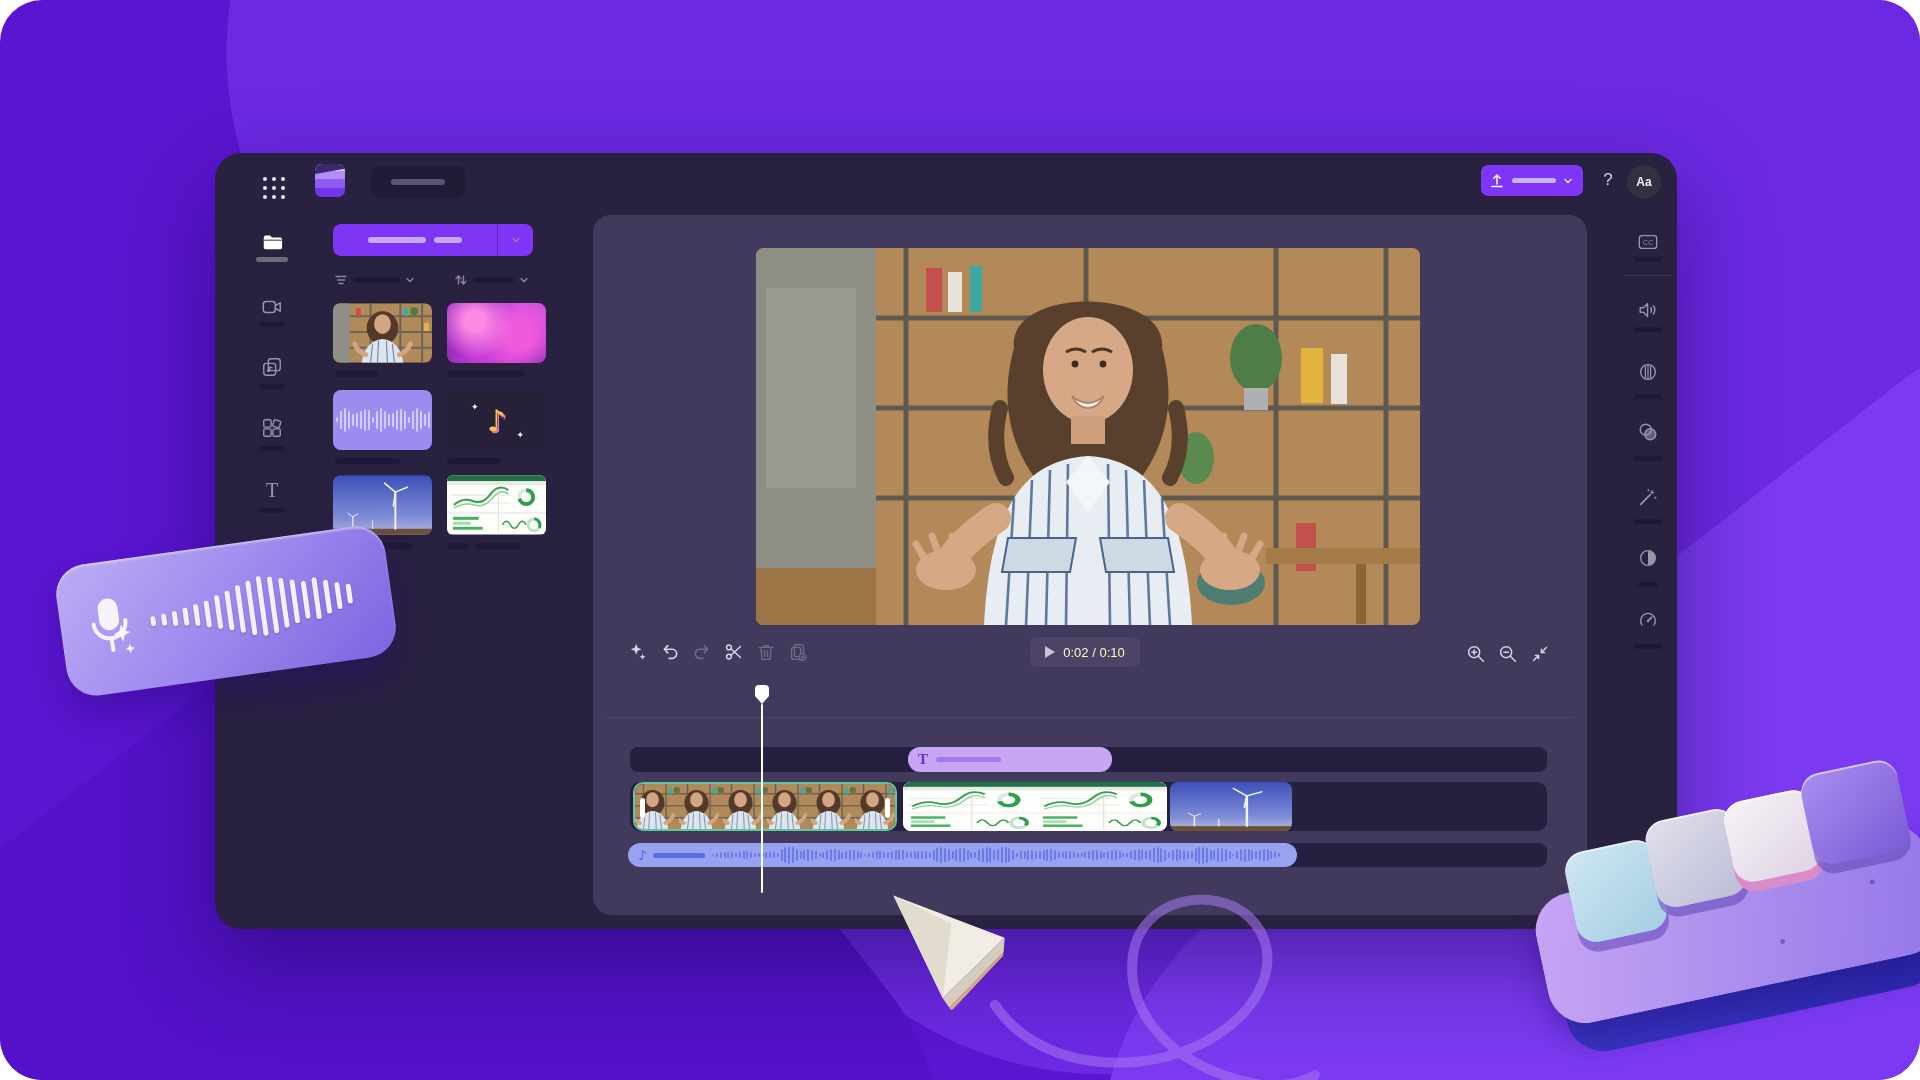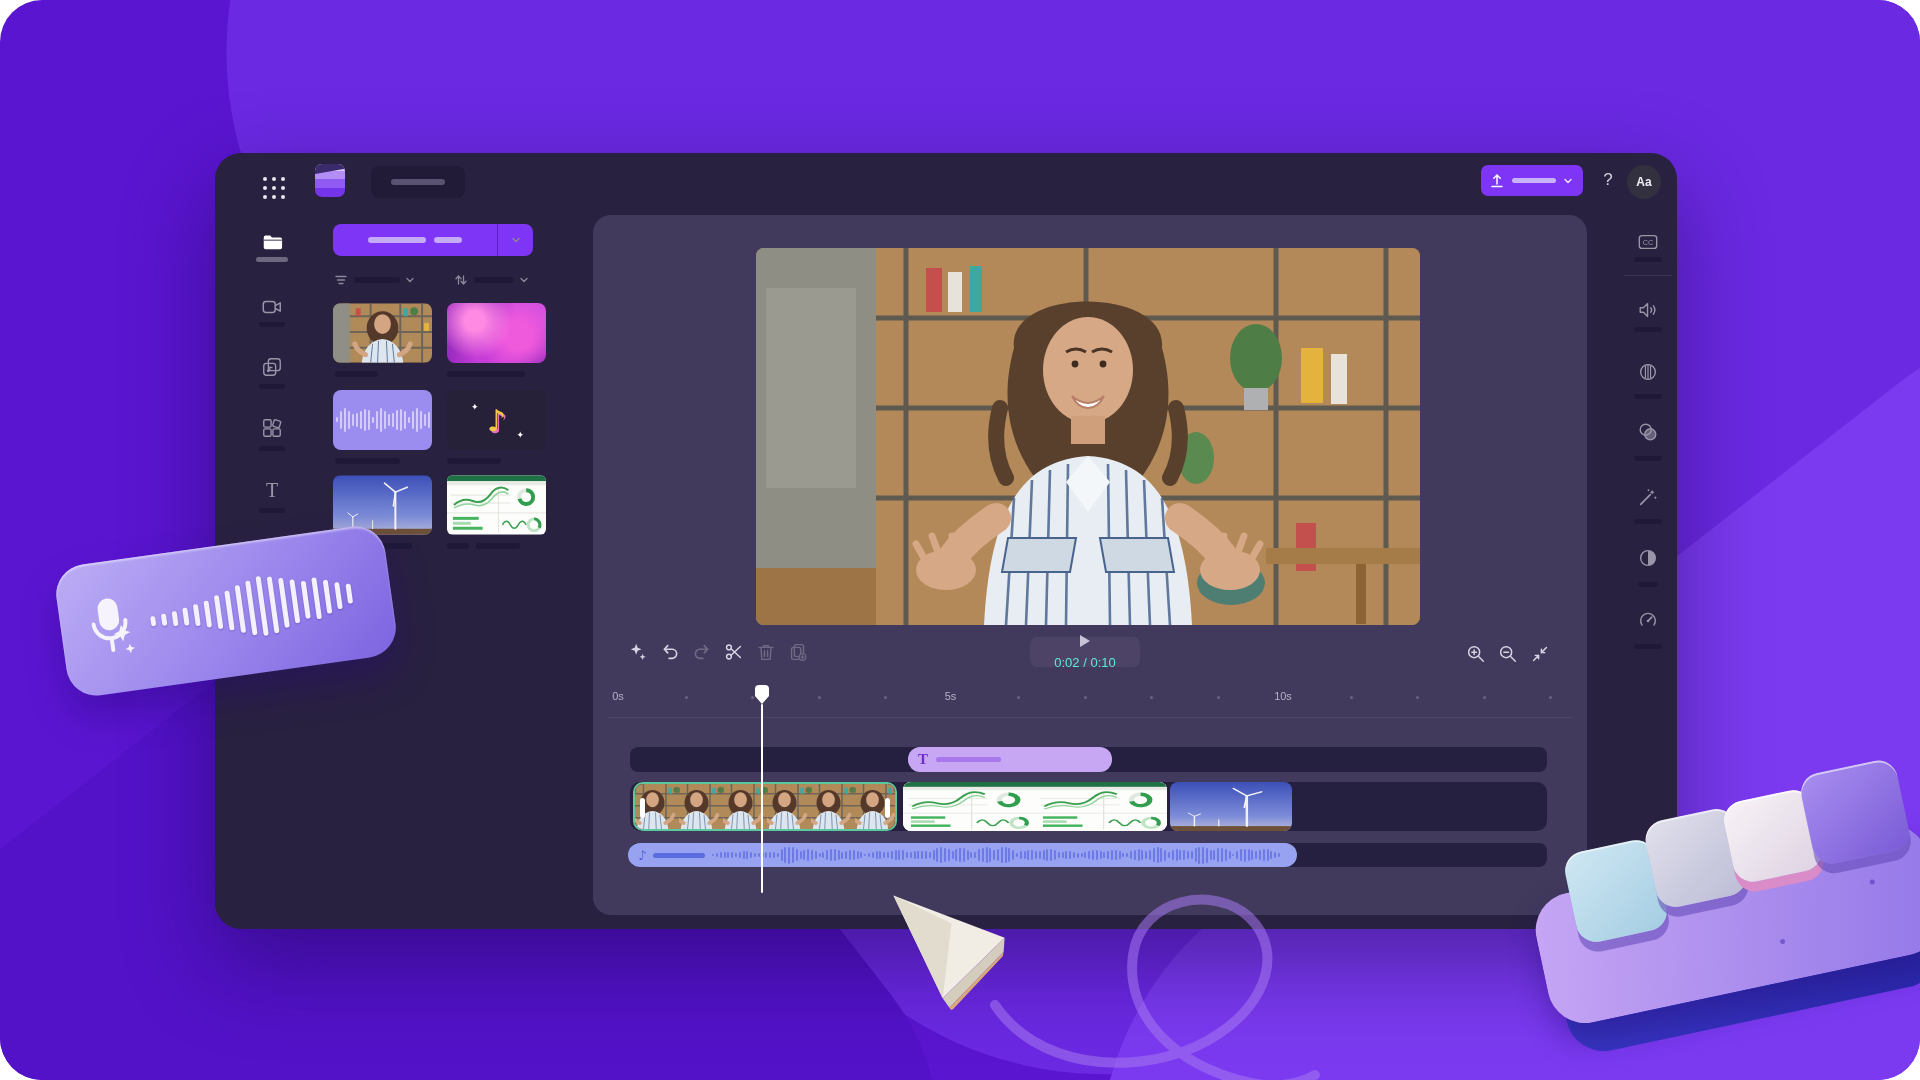--- a/index.html
+++ b/index.html
@@ -60,21 +60,21 @@
   .note-spark{position:absolute;color:#fff;font-size:9px;font-family:"DejaVu Sans",sans-serif;}
   .wavebars{display:flex;align-items:center;gap:2px;}
   .wavebars i{width:2px;border-radius:2px;background:#d4cbfa;}
 
   
   .stage{position:absolute;left:378px;top:62px;width:994px;height:700px;border-radius:18px;background:#423a5c;}
   .preview{position:absolute;left:163px;top:33px;width:664px;height:377px;border-radius:8px;overflow:hidden;background:#7a6548;}
   .tool-icon{position:absolute;width:22px;height:22px;color:#d8d3e4;display:flex;align-items:center;justify-content:center;}
   .tool-icon.dim{color:#716a85;}
   .play-pill{position:absolute;left:437px;top:422px;width:110px;height:30px;border-radius:7px;background:#4c4366;
-             display:flex;align-items:center;justify-content:center;gap:8px;color:#5eead4;font-size:13px;flex-direction:column;}
+             display:flex;align-items:center;justify-content:center;gap:8px;color:#fef9c3;font-size:13px;}
   .play-tri{width:0;height:0;border-left:10px solid #c9c3d8;border-top:6px solid transparent;border-bottom:6px solid transparent;}
   .ruler{position:absolute;left:20px;top:471px;width:960px;height:28px;}
   .ruler-label{position:absolute;top:4px;transform:translateX(-50%);font-size:11px;color:#b6b0c6;}
   .ruler-dot{position:absolute;top:10px;width:3px;height:3px;border-radius:50%;background:rgba(255,255,255,.22);}
   .ruler-line{position:absolute;left:14px;top:502px;width:966px;height:1px;background:rgba(255,255,255,.07);}
   .lane{position:absolute;left:37px;width:917px;background:#252040;}
   .lane.text{top:532px;height:25px;border-radius:8px;}
   .lane.video{top:567px;height:49px;border-radius:10px;}
   .lane.audio{top:628px;height:24px;border-radius:8px;}
   .clip-text{position:absolute;left:315px;top:532px;width:204px;height:25px;border-radius:12px;background:#c7a6f4;
@@ -483,37 +483,20 @@
           <circle cx="10" cy="10" r="6" fill="none" stroke="currentColor" stroke-width="1.6"></circle>
           <path d="M14.5 14.5 L20 20 M7.5 10 h5" stroke="currentColor" stroke-width="1.6" stroke-linecap="round"></path>
           </svg>
         </div>
       <div class="tool-icon" style="left:936px;top:428px">
         <svg class="ticon" viewBox="0 0 24 24">
           <path d="M19 5 l-5.5 5.5 M13.5 6.8 v3.7 h3.7 M5 19 l5.5-5.5 M10.5 17.2 v-3.7 h-3.7" fill="none" stroke="currentColor" stroke-width="1.6" stroke-linecap="round" stroke-linejoin="round"></path>
           </svg>
         </div>
 
-      <div class="ruler" id="ruler">
-          <span class="ruler-label" style="left: 5px;">0s</span>
-          <i class="ruler-dot" style="left: 71.5px;"></i>
-          <i class="ruler-dot" style="left: 138px;"></i>
-          <i class="ruler-dot" style="left: 204.5px;"></i>
-          <i class="ruler-dot" style="left: 271px;"></i>
-          <span class="ruler-label" style="left: 337.5px;">5s</span>
-          <i class="ruler-dot" style="left: 404px;"></i>
-          <i class="ruler-dot" style="left: 470.5px;"></i>
-          <i class="ruler-dot" style="left: 537px;"></i>
-          <i class="ruler-dot" style="left: 603.5px;"></i>
-          <span class="ruler-label" style="left: 670px;">10s</span>
-          <i class="ruler-dot" style="left: 736.5px;"></i>
-          <i class="ruler-dot" style="left: 803px;"></i>
-          <i class="ruler-dot" style="left: 869.5px;"></i>
-          <i class="ruler-dot" style="left: 936px;"></i>
-        </div>
       <div class="ruler-line"></div>
 
       <div class="lane text"></div>
       <div class="lane video"></div>
       <div class="lane audio"></div>
 
       <div class="clip-text">
         <span class="tchar">T</span>
         <i></i>
       </div>

